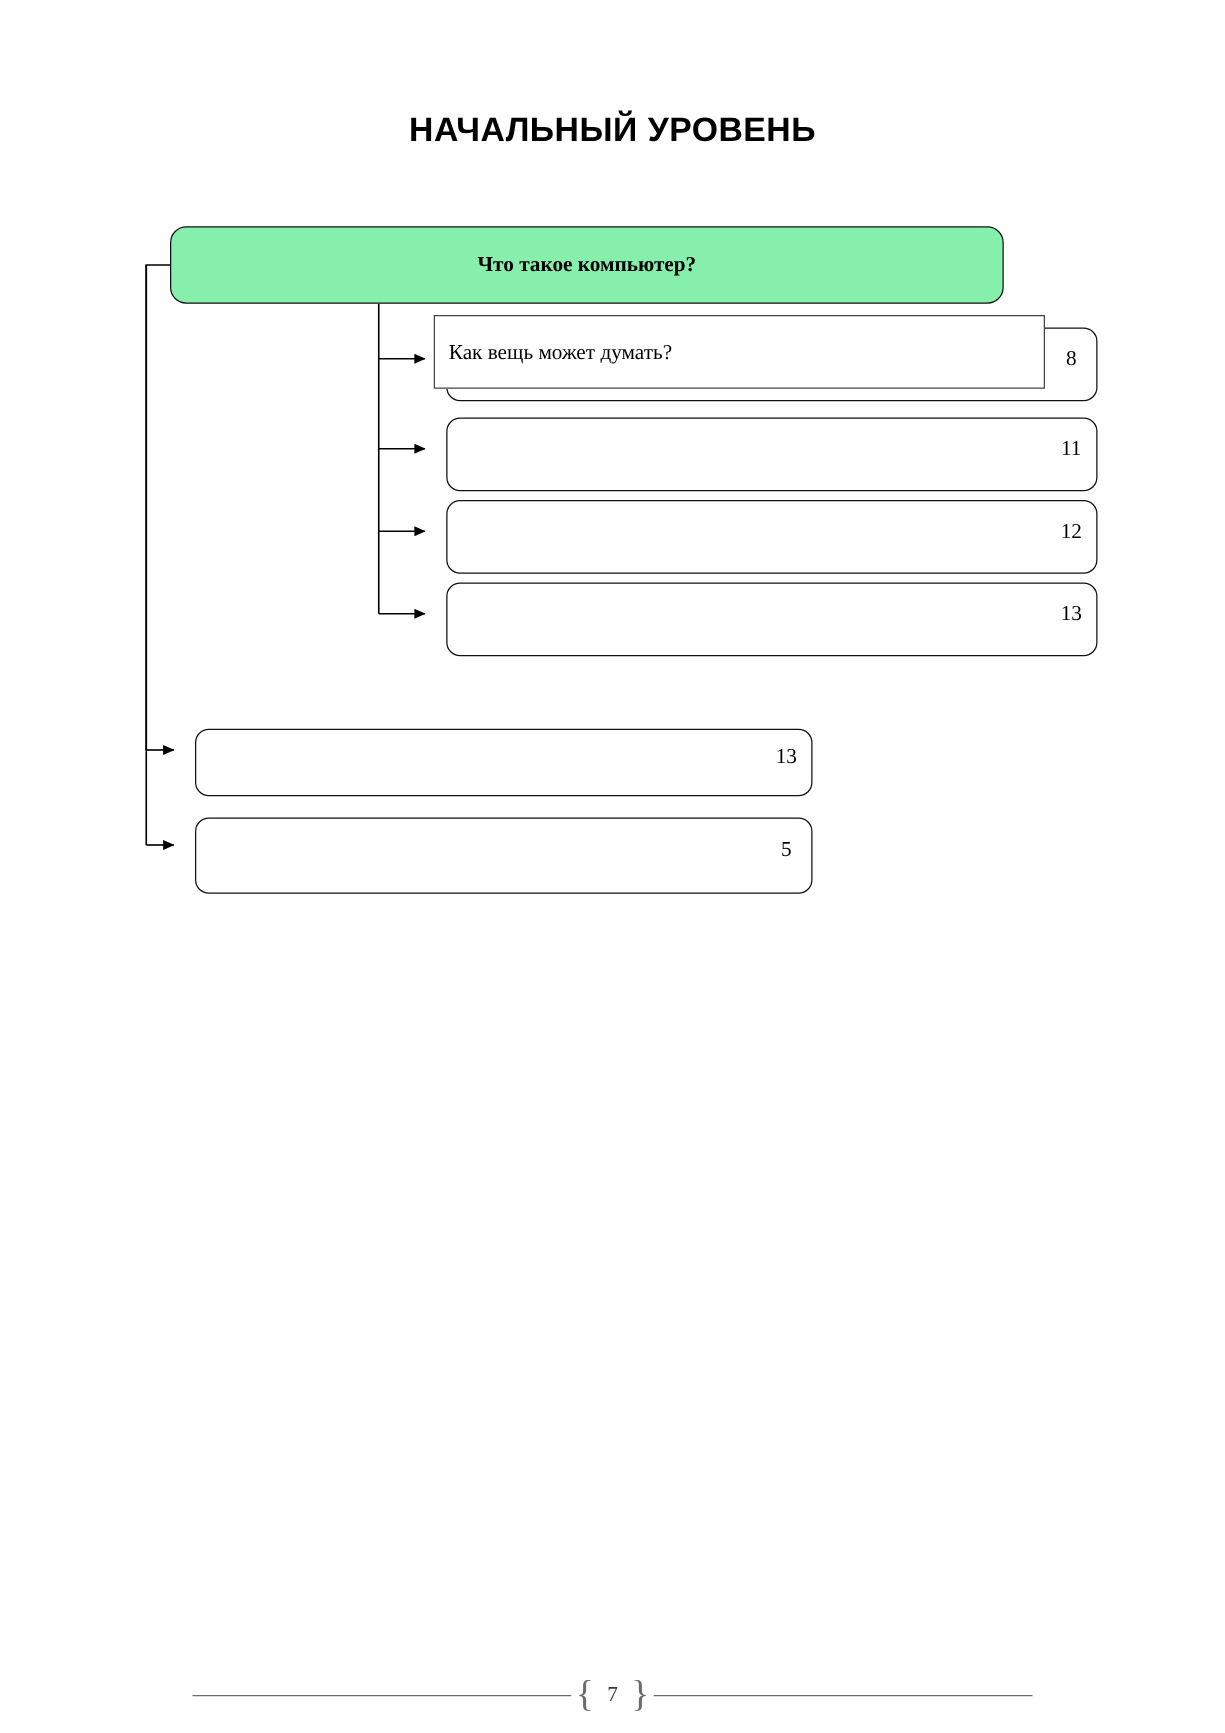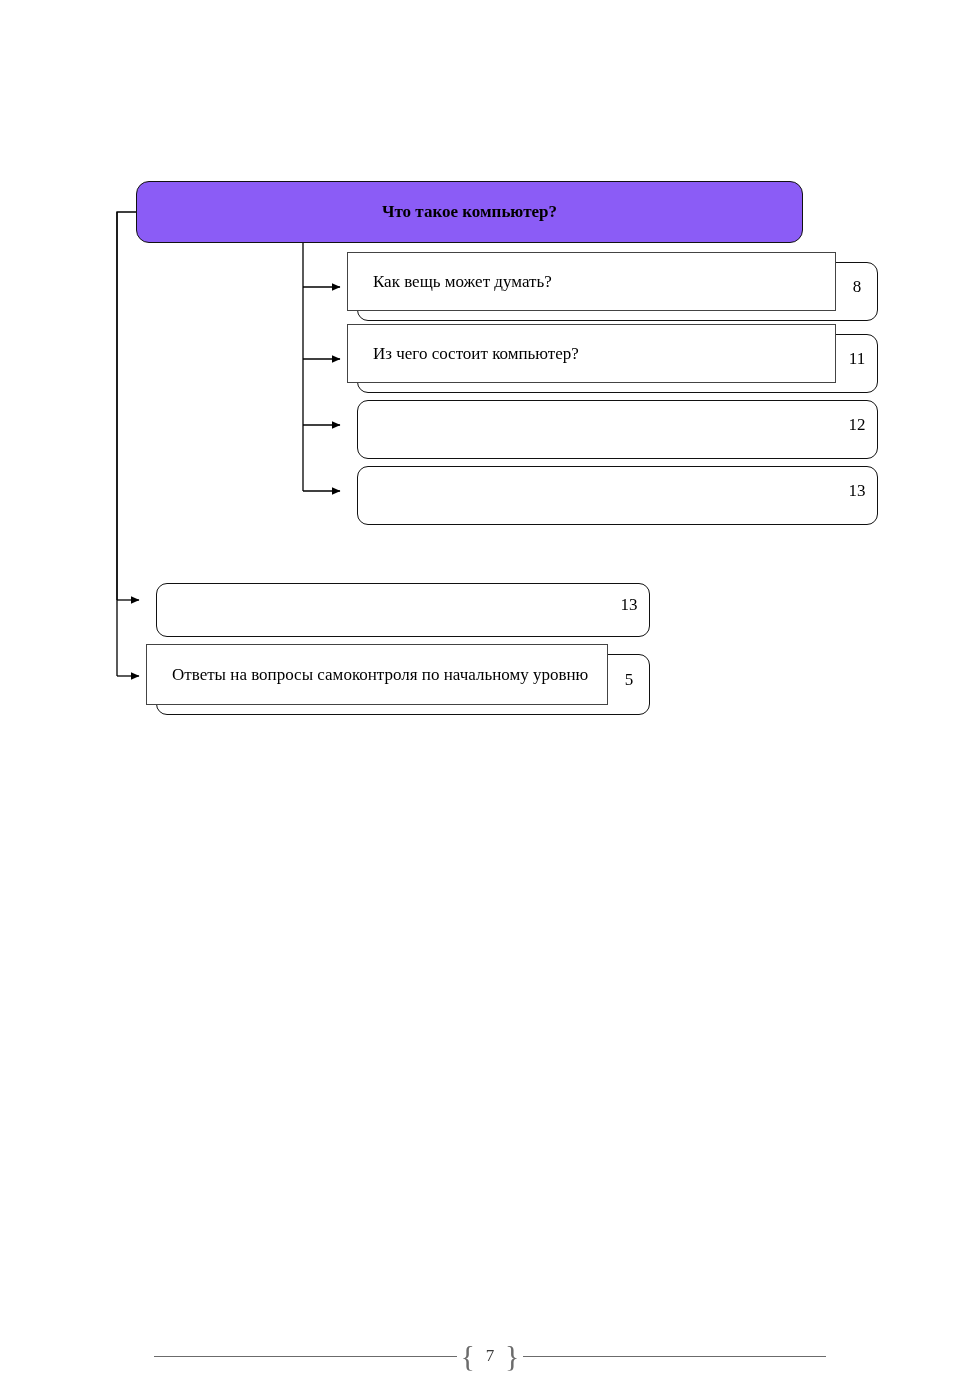--- a/index.html
+++ b/index.html
@@ -54,21 +54,21 @@
   
   .root-node {
     position: absolute;
     left: 136px;
     top: 181px;
     width: 667px;
     height: 62px;
     box-sizing: border-box;
     border: 1.4px solid #111111;
     border-radius: 13px;
-    background: #8b5cf6;
+    background: #86efac;
     display: flex;
     align-items: center;
     justify-content: center;
     z-index: 5;
   }
   .root-node .root-label {
     font-weight: bold;
     font-size: 17px;
     color: #000000;
   }
@@ -108,21 +108,21 @@
     left: 0;
     top: 0;
     bottom: 10px;
     right: 42px;
     box-sizing: border-box;
     border: 1.6px solid #444444;
     border-right-width: 1.3px;
     background: #ffffff;
     display: flex;
     align-items: center;
-    padding-left: 25px;
+    padding-left: 11px;
     padding-right: 6px;
     z-index: 2;
   }
   .entry .textbox .entry-label {
     font-size: 17px;
     line-height: 25px;
     color: #000000;
   }
 
   
@@ -172,20 +172,21 @@
     font-size: 17px;
     color: #3a3a3a;
     min-width: 16px;
     text-align: center;
   }
 </style>
 </head>
 <body>
 
 <div id="page-title">
+  <span class="title-line">НАЧАЛЬНЫЙ УРОВЕНЬ</span>
 </div>
 
 <div id="diagram">
 
   <svg id="connector-svg" viewBox="0 0 980 760" xmlns="http://www.w3.org/2000/svg">
     <defs>
       <marker id="arrowhead" markerWidth="9" markerHeight="8" refX="8.5" refY="4" orient="auto" markerUnits="userSpaceOnUse">
         <path d="M0,0 L9,4 L0,8 z" fill="#000000"></path>
       </marker>
     </defs>
@@ -210,46 +211,40 @@
     <div class="shell"></div>
     <div class="pagenum">8</div>
     <div class="textbox">
       <span class="entry-label">Как вещь может думать?</span>
     </div>
   </div>
 
   <div class="entry sub" style="top:324px;">
     <div class="shell"></div>
     <div class="pagenum">11</div>
-    <div class="textbox">
-      <span class="entry-label">Из чего состоит компьютер?</span>
-    </div>
   </div>
 
   <div class="entry sub" style="top:390px;">
     <div class="shell"></div>
     <div class="pagenum">12</div>
   </div>
 
   <div class="entry sub" style="top:456px;">
     <div class="shell"></div>
     <div class="pagenum">13</div>
   </div>
 
   <div class="entry bottom" style="top:573px; height:64px;">
     <div class="shell"></div>
     <div class="pagenum">13</div>
   </div>
 
   <div class="entry bottom" style="top:644px; height:71px;">
     <div class="shell"></div>
     <div class="pagenum">5</div>
-    <div class="textbox">
-      <span class="entry-label">Ответы на вопросы самоконтроля по начальному уровню</span>
-    </div>
   </div>
 
 </div>
 
 <div id="footer">
   <div class="rule"></div>
   <div class="folio">
     <span class="brace">{</span>
     <span class="folio-num">7</span>
     <span class="brace">}</span>

